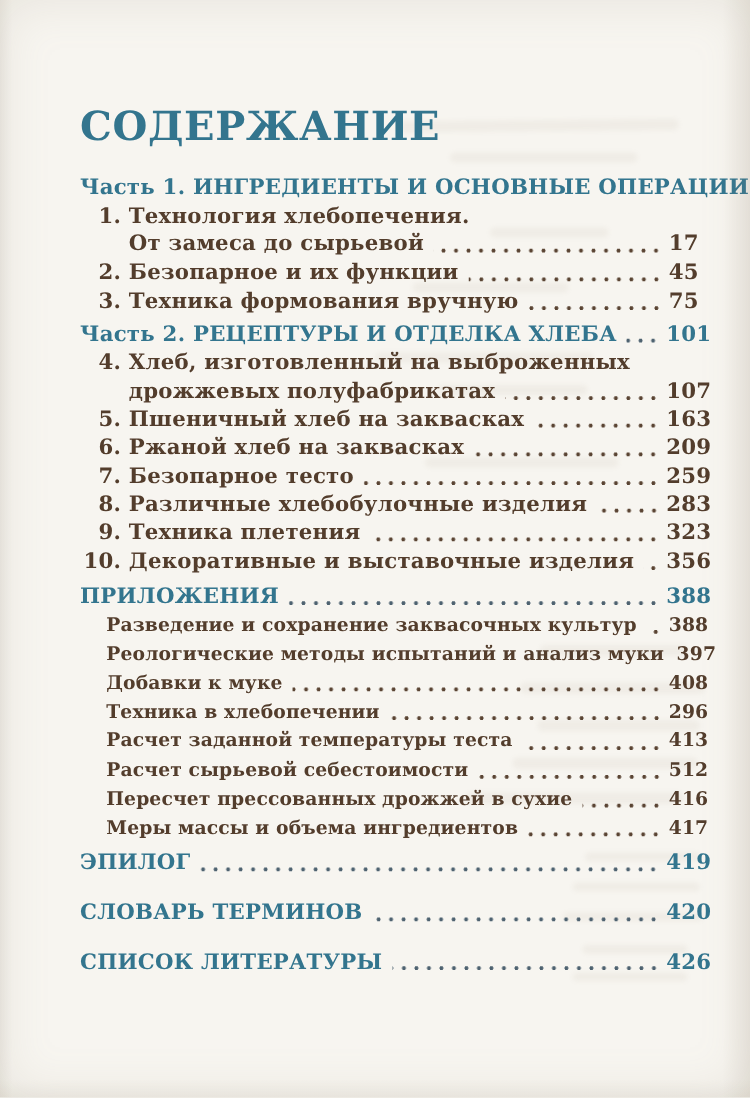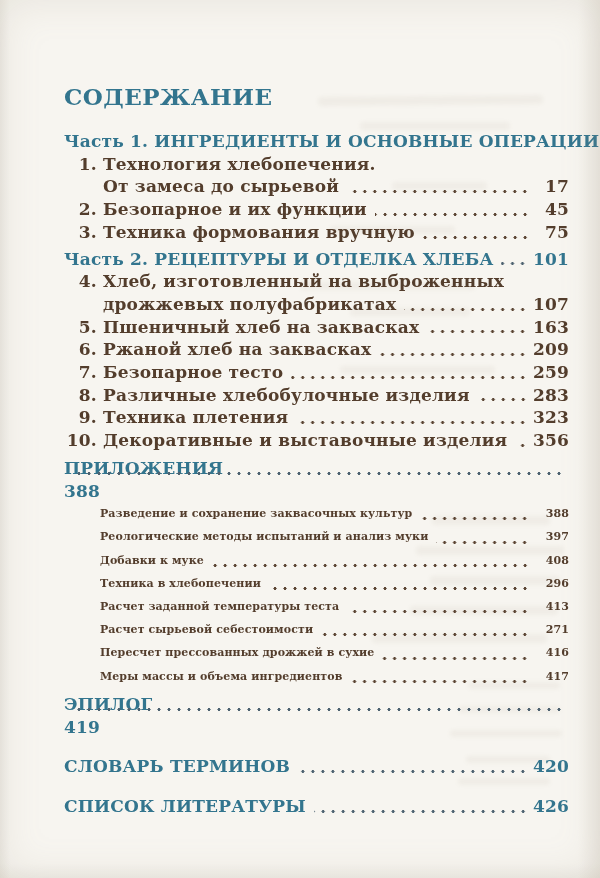--- a/index.html
+++ b/index.html
@@ -25,52 +25,52 @@
     pointer-events:none; }
 
   
   .ghost { position:absolute; background:#9b8a74; opacity:0.08;
     filter:blur(2px); border-radius:4px; pointer-events:none; }
 
   .content { position:absolute; left:64px; right:31px; top:85px; }
 
   .doc-title {
     margin:0 0 22px 0;
-    font-size:23px; line-height:1; font-weight:700;
+    font-size:32px; line-height:1; font-weight:700;
     letter-spacing:0.5px;
     color:var(--teal);
   }
 
   :root { --teal:#33758e; --brown:#533d2c; }
 
   .row { display:flex; align-items:baseline; line-height:22.7px;
     font-size:17px; font-weight:700; letter-spacing:0.2px; position:relative; }
   .row.part, .row.section { color:var(--teal); }
   .row.item, .row.sub, .row.cont { color:var(--brown); }
   .row.part { margin-top:4px; }
   .row.section { margin-top:17px; }
-  .row.gap { margin-top:5px;flex-direction:column; }
-  .row.sub { font-size:11px; line-height:23.2px; margin-left:36px; letter-spacing:0.1px; }
+  .row.gap { margin-top:5px; }
+  .row.sub { font-size:15px; line-height:23.2px; margin-left:21px; letter-spacing:0.1px; }
 
   .num { flex:none; width:33px; text-align:right; margin-right:6px; }
 
   .ttl { flex:none; white-space:pre; }
 
   .leader { flex:1 1 auto; min-width:10px; position:relative; align-self:stretch; }
   .leader::after {
     content:""; position:absolute; left:8px; right:5px; bottom:5px; height:3px;
     background-image:radial-gradient(circle, currentColor 1.35px, rgba(0,0,0,0) 1.8px);
     background-size:10px 3px; background-repeat:repeat-x; background-position:right center;
   }
   .row.item .leader, .row.cont .leader, .row.sub .leader { color:#5a4433; }
   .row.part .leader, .row.section .leader { color:#4e6270; }
   .row.noleader .leader::after { display:none; }
   .row.noleader .pg { visibility:hidden; }
 
-  .pg { flex:none; min-width:34px; text-align:right; }
+  .pg { flex:none; min-width:34px; text-align:left; }
 </style>
 </head>
 <body>
 
 <div class="page">
 
   <div class="ghost" style="left:318px;top:96px;width:225px;height:9px;transform:rotate(-0.5deg)"></div>
   <div class="ghost" style="left:360px;top:122px;width:150px;height:8px"></div>
   <div class="ghost" style="left:392px;top:182px;width:95px;height:8px"></div>
   <div class="ghost" style="left:330px;top:226px;width:125px;height:8px"></div>
@@ -208,21 +208,21 @@
         <div class="row sub">
 
     <span class="ttl">Расчет заданной температуры теста</span>
     <span class="leader"></span>
     <span class="pg">413</span>
   </div>
         <div class="row sub">
 
     <span class="ttl">Расчет сырьевой себестоимости</span>
     <span class="leader"></span>
-    <span class="pg">271</span>
+    <span class="pg">512</span>
   </div>
         <div class="row sub">
 
     <span class="ttl">Пересчет прессованных дрожжей в сухие</span>
     <span class="leader"></span>
     <span class="pg">416</span>
   </div>
         <div class="row sub">
 
     <span class="ttl">Меры массы и объема ингредиентов</span>

